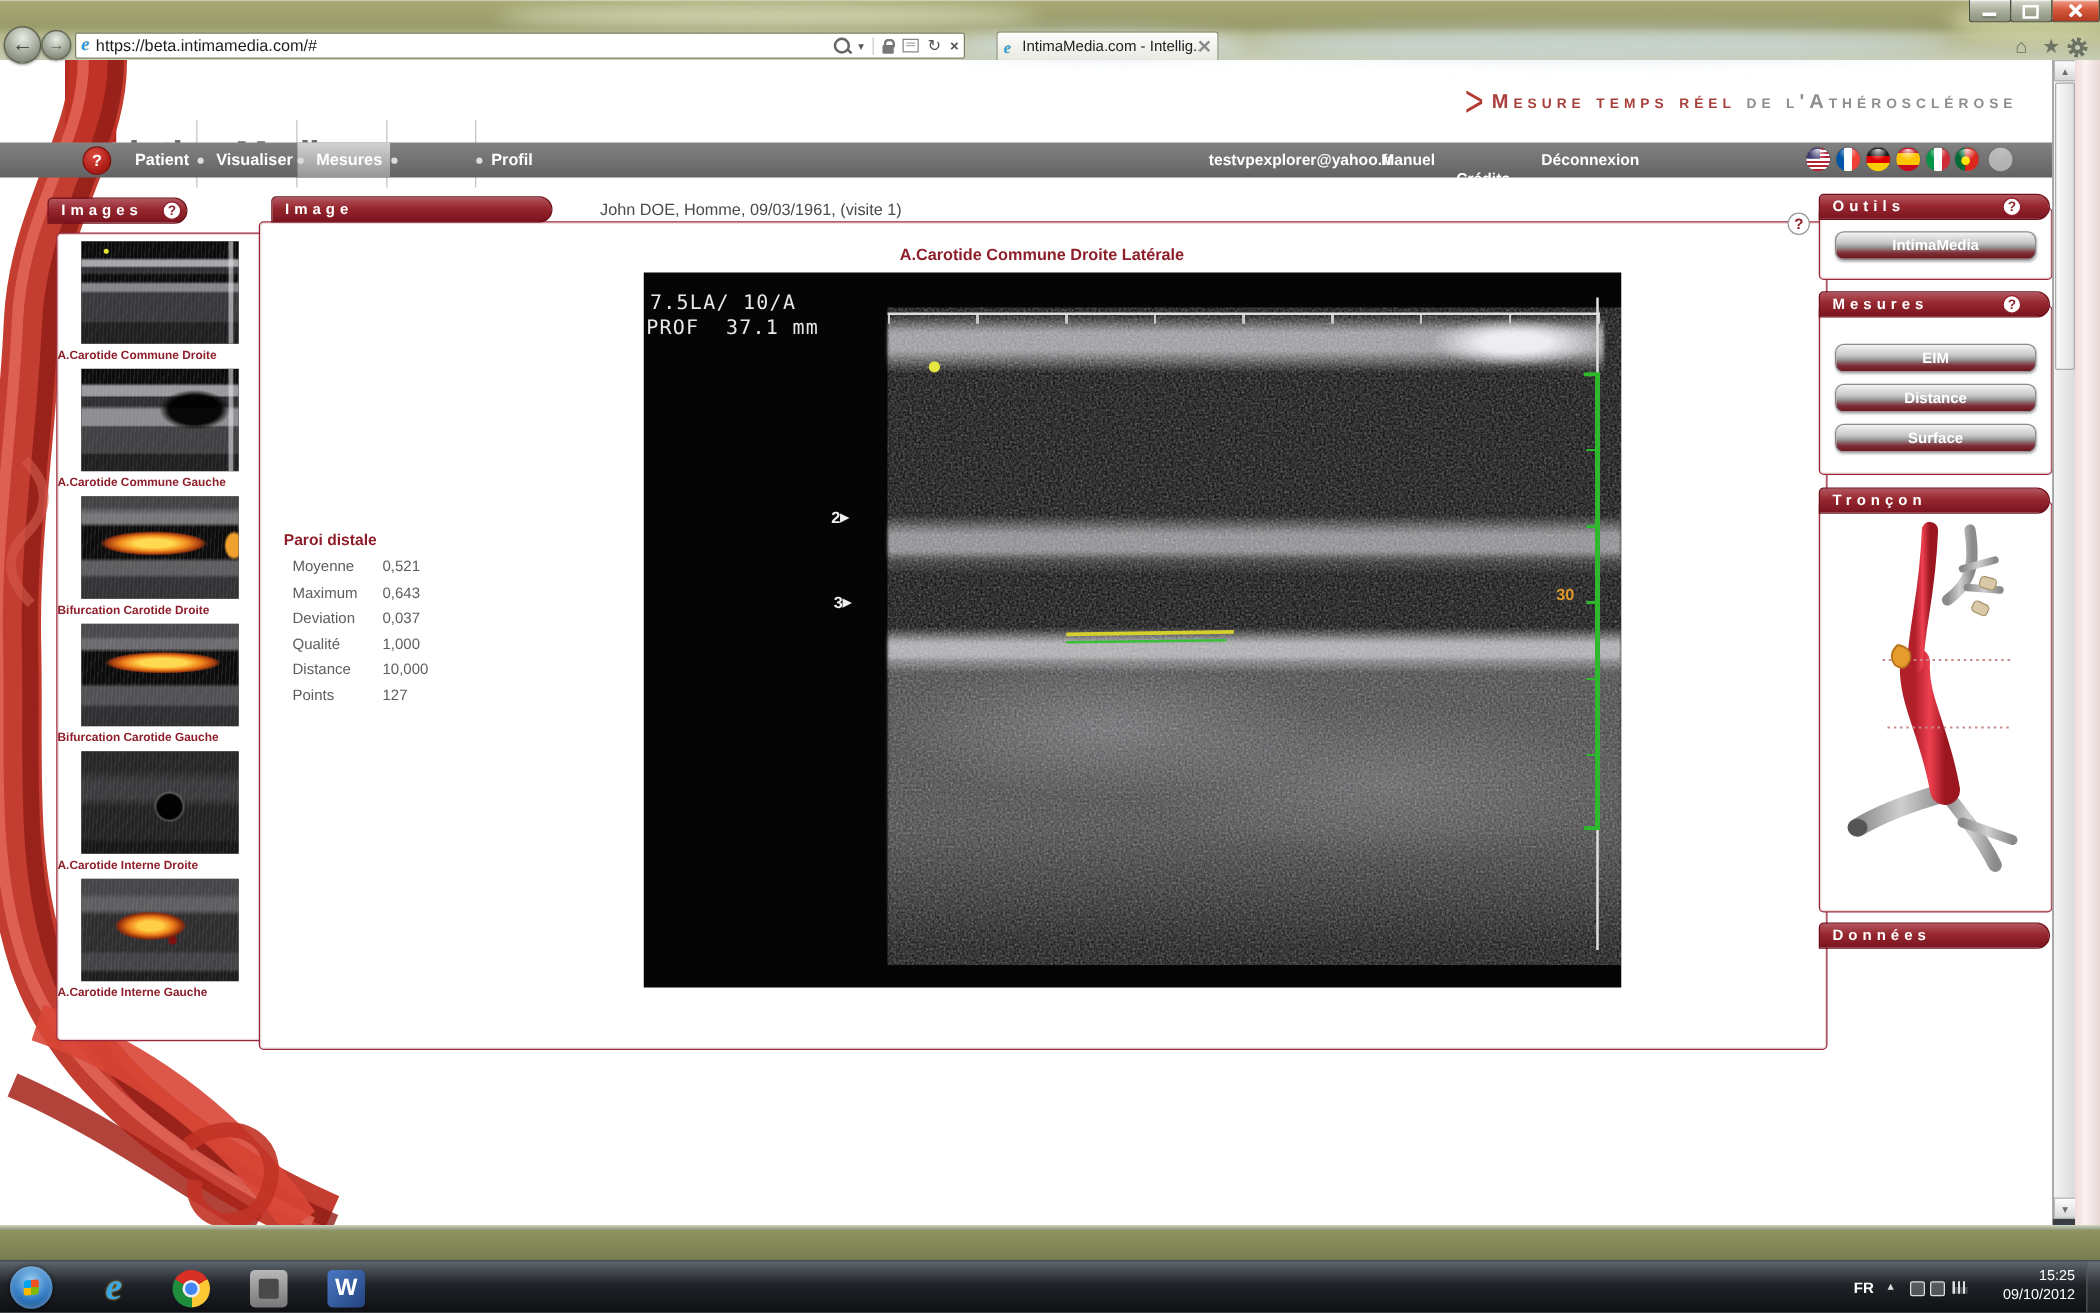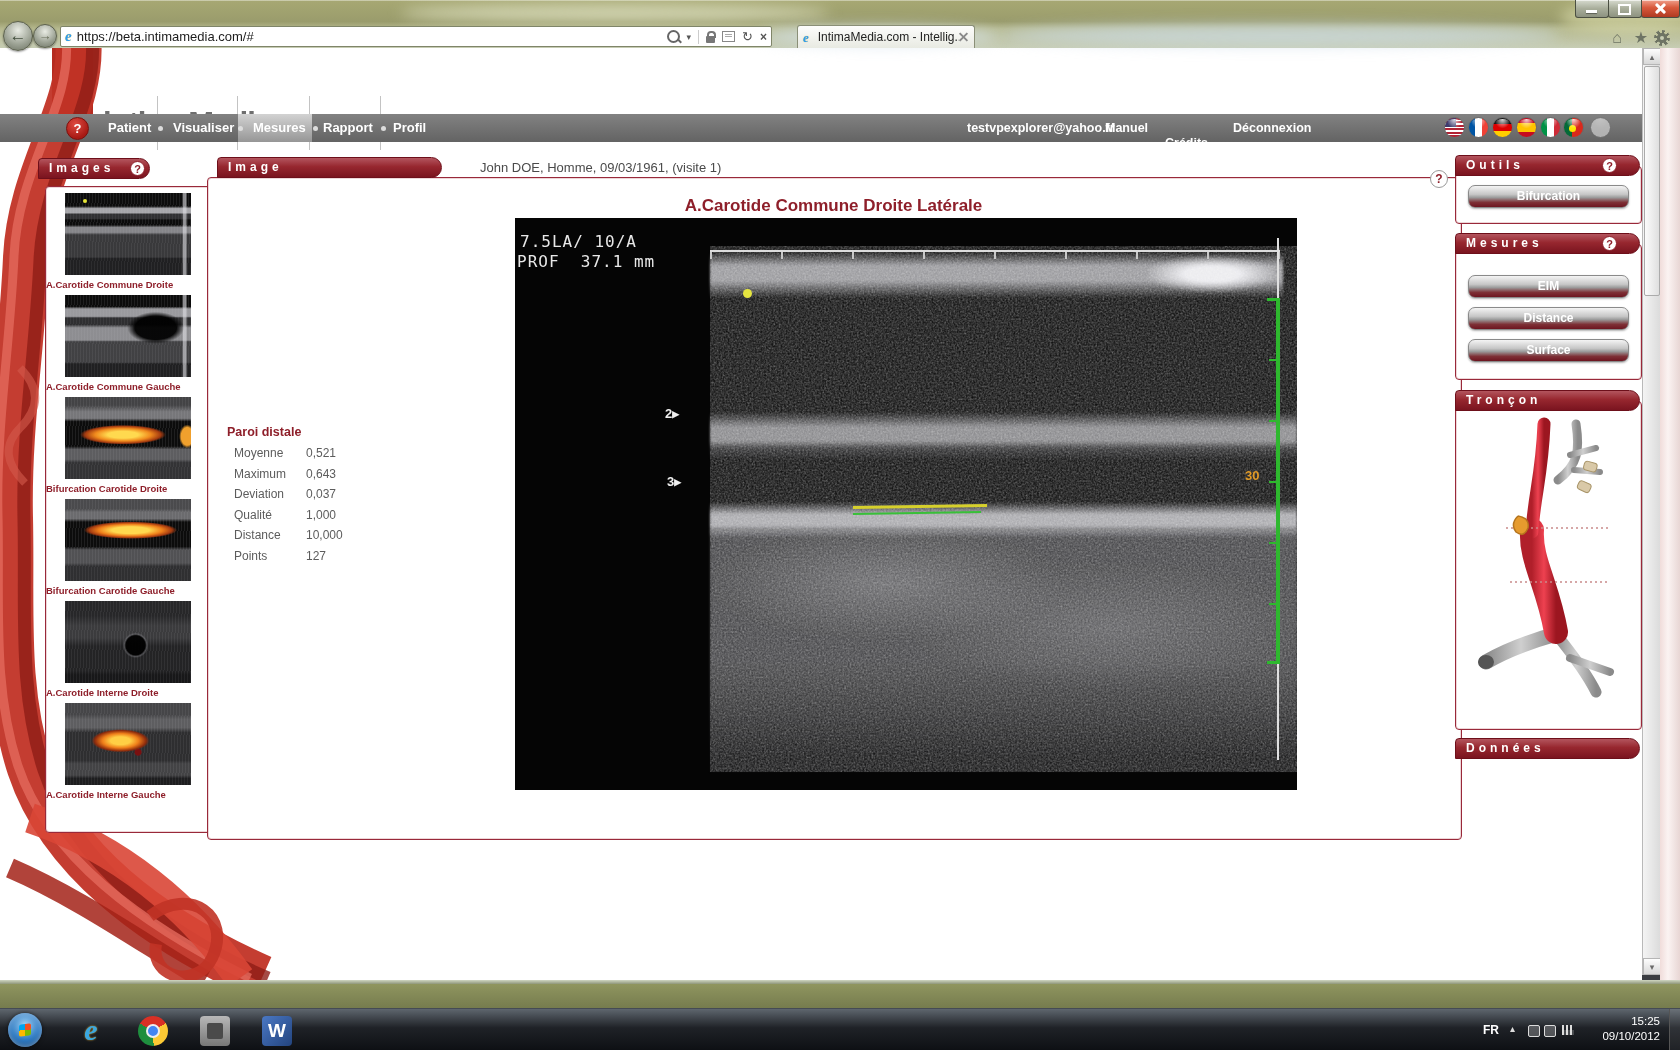--- a/index.html
+++ b/index.html
@@ -130,21 +130,21 @@
   .t5 .t-bands{background:
     radial-gradient(circle 16px at 56% 54%,rgba(0,0,0,.95) 60%,rgba(120,120,125,.5) 70%,transparent 80%),
     linear-gradient(180deg,rgba(90,90,95,.35) 0 18%,rgba(130,130,135,.4) 30% 45%,rgba(90,90,95,.3) 55% 85%,rgba(50,50,55,.3) 90%);}
   .t6 .t-bands{background:
     radial-gradient(ellipse 26% 16% at 44% 46%,#ffcf45 0 30%,#ef7f1a 55%,#8f2c0c 78%,transparent 88%),
     radial-gradient(circle 5px at 58% 60%,#7a1010 60%,transparent 80%),
     linear-gradient(180deg,rgba(140,140,145,.45) 0 14%,rgba(175,175,180,.5) 20% 30%,rgba(110,110,115,.35) 36% 70%,rgba(150,150,155,.4) 74% 88%,rgba(70,70,75,.3) 92%);}
 
   
   .patient{position:absolute;left:480px;top:112px;font-size:13px;color:#4a4a4a;z-index:6;}
-  .img-title{position:absolute;left:207px;top:148px;width:1253px;text-align:center;font-size:17px;font-weight:bold;color:#8e1f2a;z-index:6;}
+  .img-title{position:absolute;left:207px;top:148px;width:1253px;text-align:center;font-size:13px;font-weight:bold;color:#8e1f2a;z-index:6;}
 
   
   .meas{position:absolute;left:227px;top:377px;width:170px;z-index:6;font-size:12px;color:#5c5c5c;}
   .meas .mt{font-weight:bold;color:#8e1f2a;font-size:12.5px;margin-bottom:7px;}
   .mrow{position:relative;height:20.5px;}
   .mrow .ml{position:absolute;left:7px;}
   .mrow .mv{position:absolute;left:79px;}
 
   
   .us{position:absolute;left:515px;top:170px;width:782px;height:572px;background:#050505;z-index:6;overflow:hidden;}
@@ -266,33 +266,37 @@
       <path d="M92,-10 C99,60 44,122 40,212 C36,300 22,382 24,472 C26,562 18,642 44,722 C74,812 160,884 268,930" fill="none" stroke="#8f1d17" stroke-width="13" opacity="0.8"></path>
       <path d="M66,-10 C73,58 18,118 14,208 C10,298 -4,378 -2,468 C0,558 -8,638 18,718 C48,808 140,876 250,930" fill="none" stroke="#e4695c" stroke-width="9" opacity="0.8"></path>
       <path d="M30,770 C120,800 190,860 240,930" fill="none" stroke="#d94636" stroke-width="30" opacity="0.9"></path>
       <path d="M10,820 C80,850 150,900 205,932" fill="none" stroke="#a32218" stroke-width="20" opacity="0.85"></path>
       <path d="M150,868 c40,-30 82,0 62,42 c-14,30 -62,22 -56,-14" fill="none" stroke="#c13326" stroke-width="12" opacity="0.9"></path>
       <path d="M20,320 q30,30 0,60 q-25,25 5,55" fill="none" stroke="#d45a4c" stroke-width="8" opacity="0.6"></path>
     </svg>
 
     <div class="logo"><span>intima</span><span class="lm">Media</span><span class="lcom">.com</span><sup>®</sup></div>
 
+    <div class="tagline">
+      <span class="chev">&gt;</span>
+      <span class="tagA">Mesure temps réel </span><span class="tagB">de l'Athérosclérose</span>
+    </div>
 
     <div class="nav-tick" style="left:157px;"></div>
     <div class="nav-tick" style="left:237px;"></div>
     <div class="nav-tick" style="left:309px;"></div>
     <div class="nav-tick" style="left:380px;"></div>
 
     <div class="navbar">
       <div class="nav-help">?</div>
       <div class="nav-chip"></div>
       <div class="nav-item" style="left:108px;">Patient</div>
       <div class="nav-item" style="left:173px;">Visualiser</div>
       <div class="nav-item" style="left:253px;">Mesures</div>
-      <div class="nav-item" style="left:323px;">Rapport</div>
+      <div class="nav-item" style="left:323px;margin-top:24px;">Rapport</div>
       <div class="nav-item" style="left:393px;">Profil</div>
       <span class="nav-dot" style="left:158px;"></span>
       <span class="nav-dot" style="left:238px;"></span>
       <span class="nav-dot" style="left:313px;"></span>
       <span class="nav-dot" style="left:381px;"></span>
 
       <div class="nav-right" style="left:967px;">testvpexplorer@yahoo.fr</div>
       <div class="nav-right" style="left:1105px;">Manuel</div>
       <div class="nav-right" style="left:1165px;margin-top:15px;">Crédits</div>
       <div class="nav-right" style="left:1233px;">Déconnexion</div>
@@ -406,21 +410,21 @@
       <div class="us-vgreen"></div>
       <div class="us-depth">30</div>
       <div class="us-mark" style="left:150px;top:188px;"><span>2</span><span class="tri">▶</span></div>
       <div class="us-mark" style="left:152px;top:256px;"><span>3</span><span class="tri">▶</span></div>
       <div class="us-dot"></div>
       <div class="us-yline"></div>
       <div class="us-gline"></div>
     </div>
 
     <div class="rbox" style="left:1455px;top:118px;width:185px;height:56px;">
-      <div class="rbtn" style="top:18px;">Bifurcation</div>
+      <div class="rbtn" style="top:18px;">IntimaMedia</div>
     </div>
     <div class="banner" style="left:1455px;top:107px;width:185px;box-sizing:border-box;">
       <span>Outils</span>
       <span class="bq" style="right:22px;">?</span>
     </div>
 
     <div class="rbox" style="left:1455px;top:196px;width:185px;height:134px;">
       <div class="rbtn" style="top:30px;">EIM</div>
       <div class="rbtn" style="top:62px;">Distance</div>
       <div class="rbtn" style="top:94px;">Surface</div>

